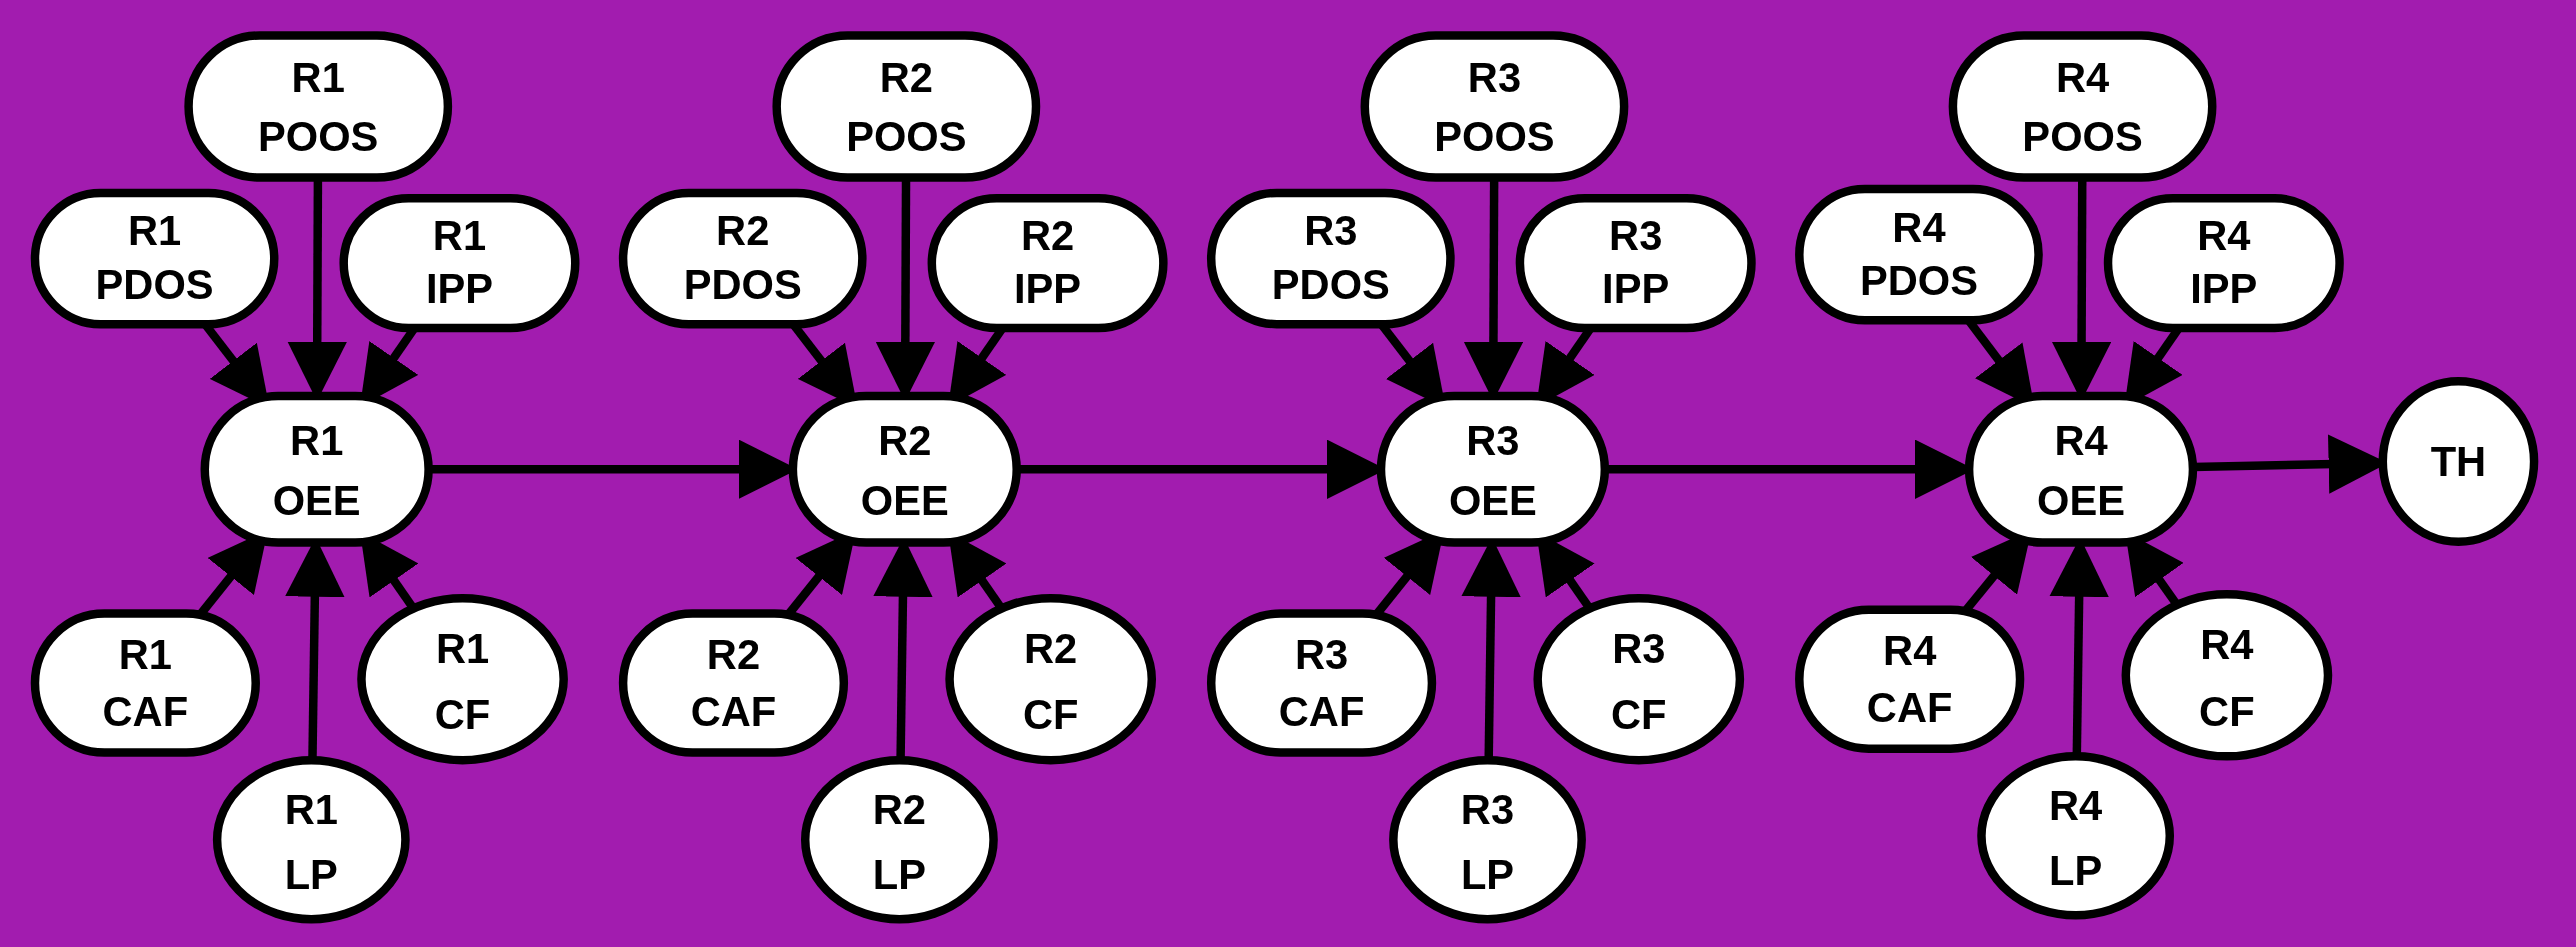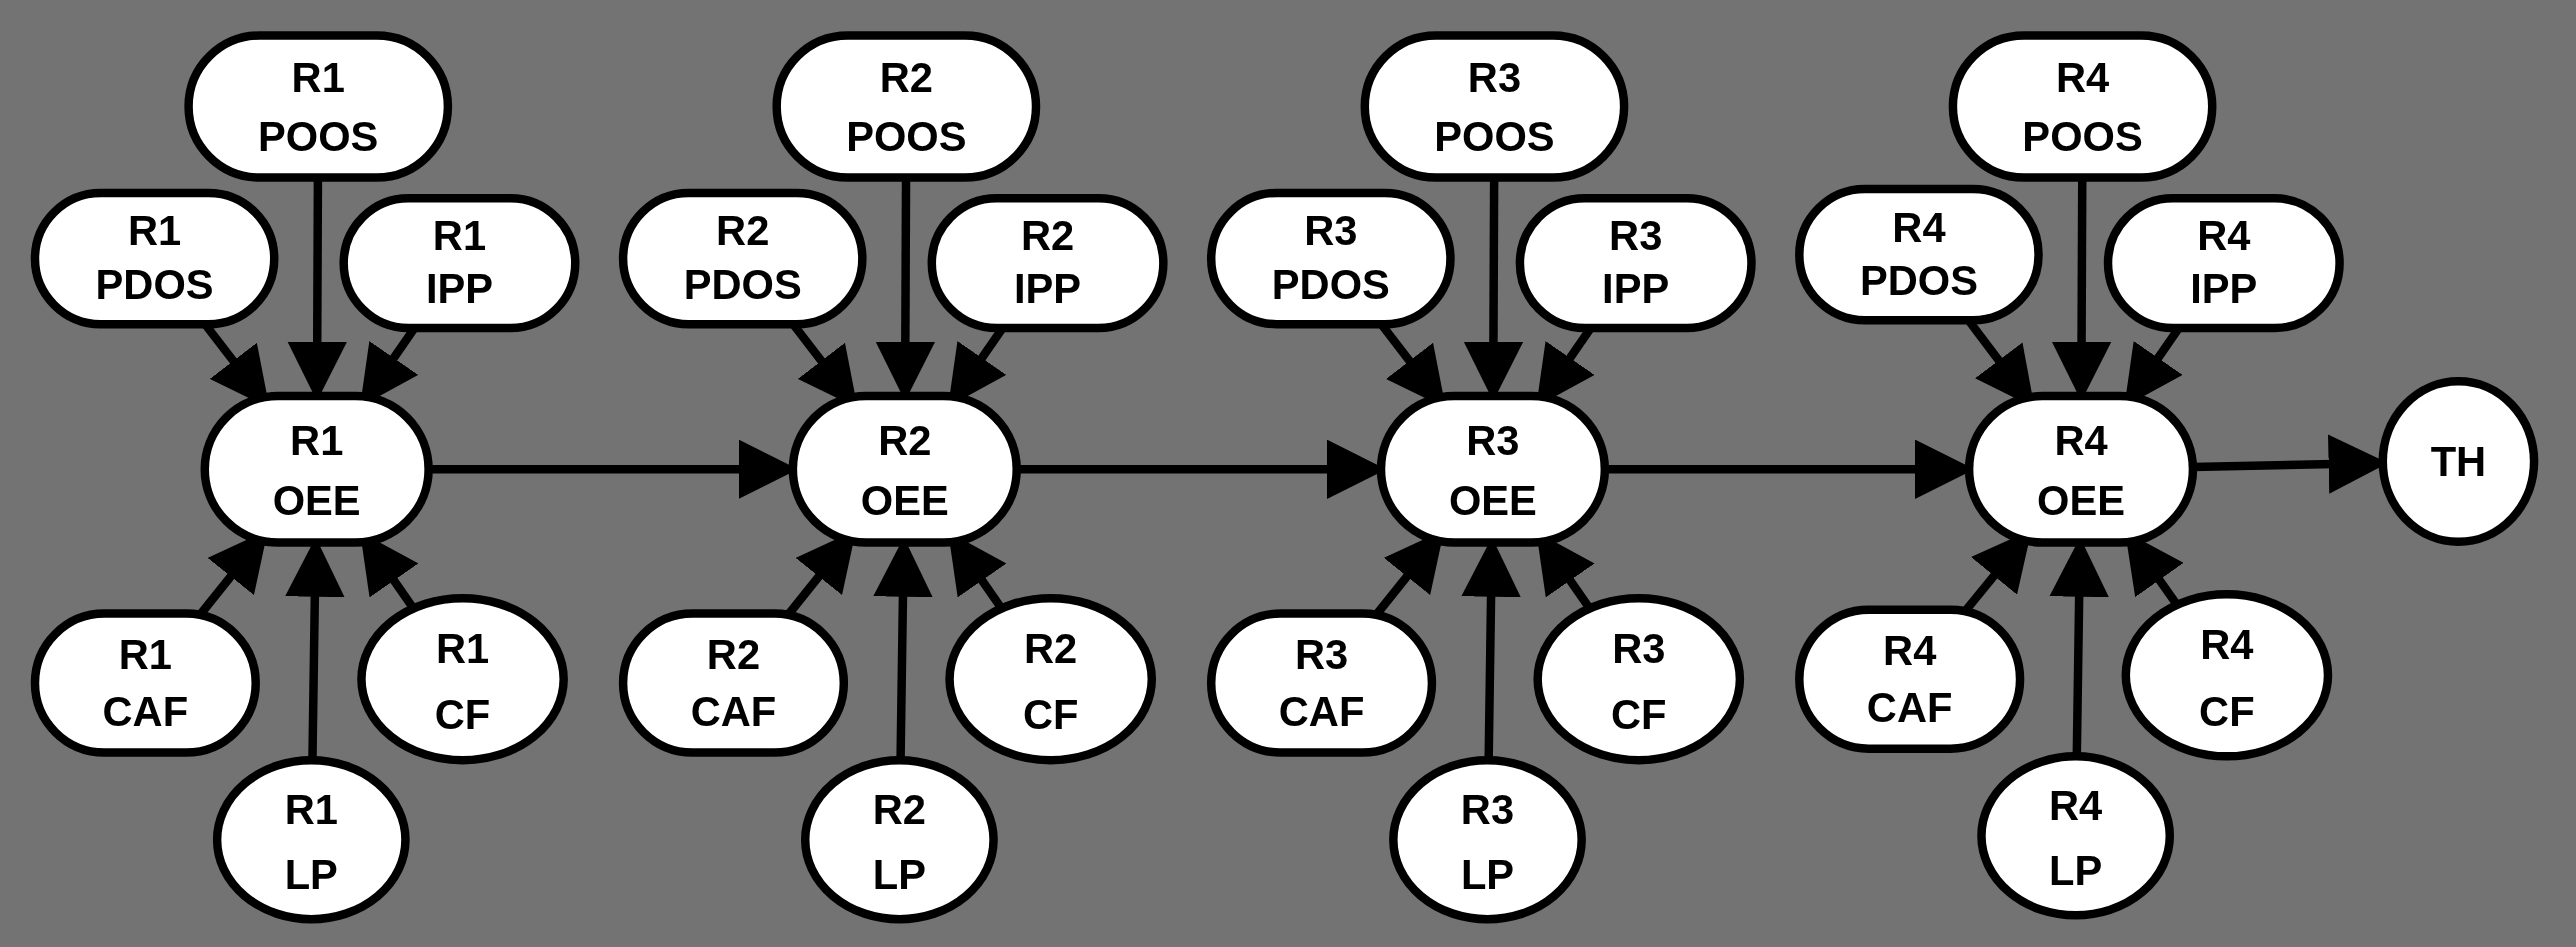--- a/index.html
+++ b/index.html
@@ -1,18 +1,18 @@
 <!DOCTYPE html>
 <html style="font-size:12.4px"><head>
 <meta charset="utf-8">
 <style>
   html,body{margin:0;padding:0;background:#ffffff;}
   body{width:2576px;height:947px;overflow:hidden;
        font-family:"Liberation Sans", sans-serif;}
-  #diagram-root{position:relative;width:2576px;height:947px;background:#737373;}
+  #diagram-root{position:relative;width:2576px;height:947px;background:#a21caf;}
   svg#bn-svg{display:block;width:2576px;height:947px;}
   .node-shape{fill:#ffffff;stroke:#000000;stroke-width:11;}
   .node-label{font-family:"Liberation Sans", sans-serif;font-weight:700;
               fill:#000000;text-anchor:middle;font-size:54px;}
   .edge-line{stroke:#000000;stroke-width:11;fill:none;}
 </style>
 </head>
 <body>
 
 <div id="diagram-root">

